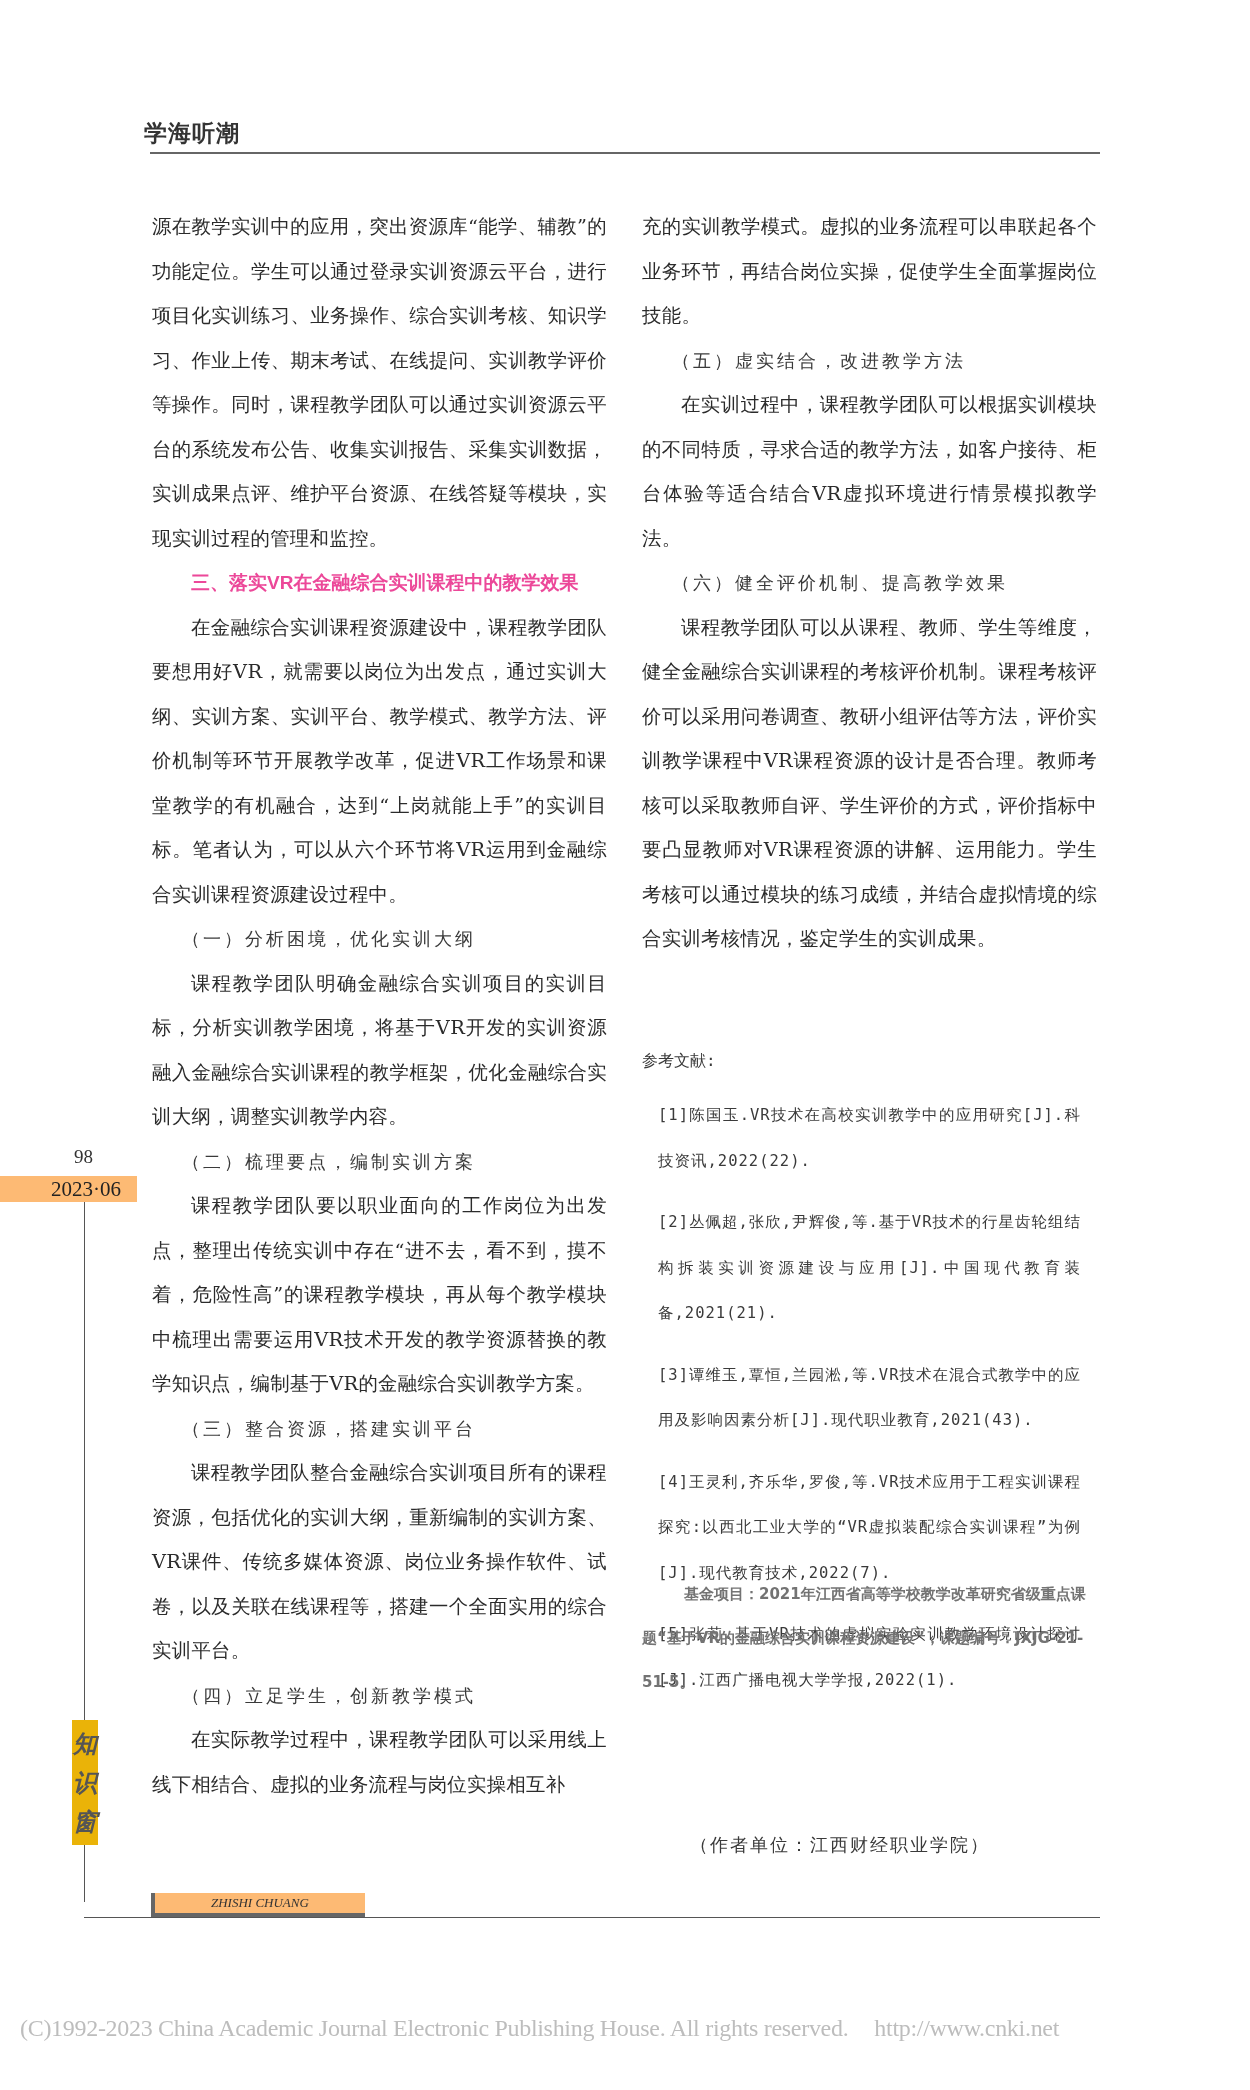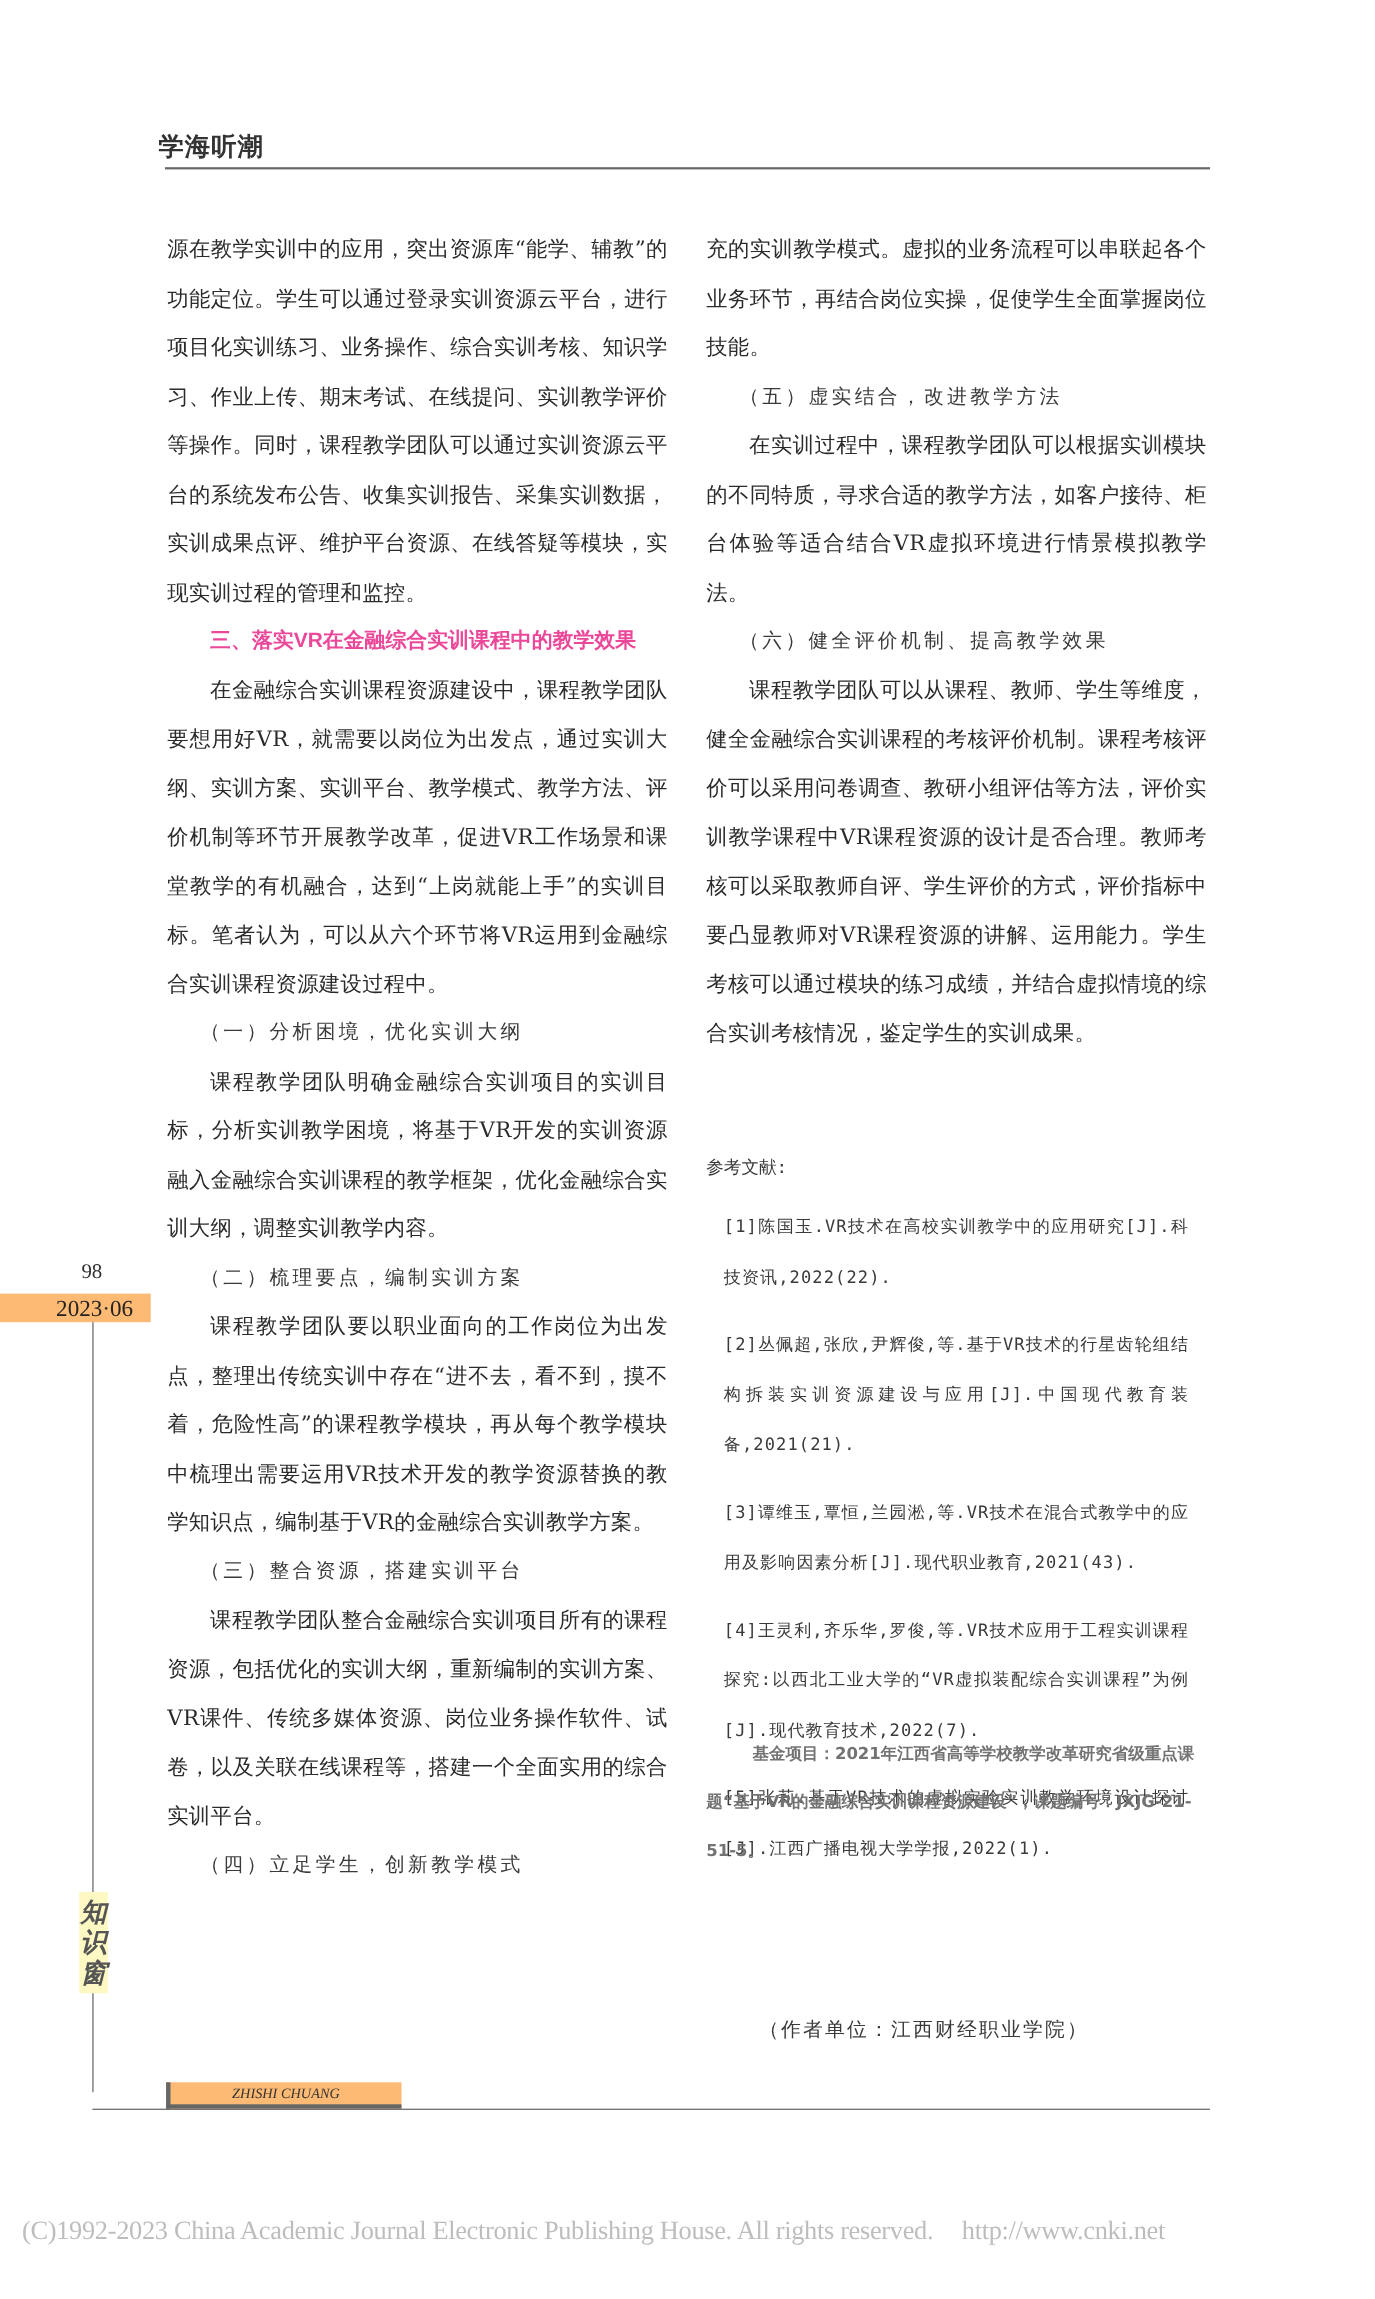--- a/index.html
+++ b/index.html
@@ -75,23 +75,23 @@
     .date-text {
       position: absolute; right: 16px; top: 0;
       font-family: "Liberation Serif", serif; font-size: 21px; line-height: 26px; color: #222;
     }
     .side-line {
       position: absolute; left: 84px; top: 1202px; width: 0; height: 700px;
       border-left: 1.5px solid #555;
     }
     .side-logo {
       position: absolute; left: 72px; top: 1720px; width: 26px;
-      background: #fef9c3; padding: 4px 0;
+      background: #eab308; padding: 4px 0;
       font-family: "DejaVu Serif", serif; font-weight: bold; font-style: italic;
-      font-size: 24px; line-height: 28px; color: #555; text-align: center;
+      font-size: 24px; line-height: 39px; color: #555; text-align: center;
     }
     .foot-rule {
       position: absolute; left: 84px; top: 1917px; width: 1016px; height: 0;
       border-top: 1.5px solid #555;
     }
     .foot-tab {
       position: absolute; left: 151px; top: 1893px; width: 210px; height: 20px;
       background: #fdba74; border-left: 4px solid #666; border-bottom: 4px solid #666;
     }
     .foot-tab-text {
@@ -119,20 +119,21 @@
     <p class="para">源在教学实训中的应用，突出资源库“能学、辅教”的功能定位。学生可以通过登录实训资源云平台，进行项目化实训练习、业务操作、综合实训考核、知识学习、作业上传、期末考试、在线提问、实训教学评价等操作。同时，课程教学团队可以通过实训资源云平台的系统发布公告、收集实训报告、采集实训数据，实训成果点评、维护平台资源、在线答疑等模块，实现实训过程的管理和监控。</p>
     <p class="sec-title">三、落实VR在金融综合实训课程中的教学效果</p>
     <p class="para indent">在金融综合实训课程资源建设中，课程教学团队要想用好VR，就需要以岗位为出发点，通过实训大纲、实训方案、实训平台、教学模式、教学方法、评价机制等环节开展教学改革，促进VR工作场景和课堂教学的有机融合，达到“上岗就能上手”的实训目标。笔者认为，可以从六个环节将VR运用到金融综合实训课程资源建设过程中。</p>
     <p class="sub-title">（一）分析困境，优化实训大纲</p>
     <p class="para indent">课程教学团队明确金融综合实训项目的实训目标，分析实训教学困境，将基于VR开发的实训资源融入金融综合实训课程的教学框架，优化金融综合实训大纲，调整实训教学内容。</p>
     <p class="sub-title">（二）梳理要点，编制实训方案</p>
     <p class="para indent">课程教学团队要以职业面向的工作岗位为出发点，整理出传统实训中存在“进不去，看不到，摸不着，危险性高”的课程教学模块，再从每个教学模块中梳理出需要运用VR技术开发的教学资源替换的教学知识点，编制基于VR的金融综合实训教学方案。</p>
     <p class="sub-title">（三）整合资源，搭建实训平台</p>
     <p class="para indent">课程教学团队整合金融综合实训项目所有的课程资源，包括优化的实训大纲，重新编制的实训方案、VR课件、传统多媒体资源、岗位业务操作软件、试卷，以及关联在线课程等，搭建一个全面实用的综合实训平台。</p>
     <p class="sub-title">（四）立足学生，创新教学模式</p>
+    <p class="para indent">在实际教学过程中，课程教学团队可以采用线上线下相结合、虚拟的业务流程与岗位实操相互补</p>
   </div>
 
   <div class="col col-right">
     <p class="para">充的实训教学模式。虚拟的业务流程可以串联起各个业务环节，再结合岗位实操，促使学生全面掌握岗位技能。</p>
     <p class="sub-title">（五）虚实结合，改进教学方法</p>
     <p class="para indent">在实训过程中，课程教学团队可以根据实训模块的不同特质，寻求合适的教学方法，如客户接待、柜台体验等适合结合VR虚拟环境进行情景模拟教学法。</p>
     <p class="sub-title">（六）健全评价机制、提高教学效果</p>
     <p class="para indent">课程教学团队可以从课程、教师、学生等维度，健全金融综合实训课程的考核评价机制。课程考核评价可以采用问卷调查、教研小组评估等方法，评价实训教学课程中VR课程资源的设计是否合理。教师考核可以采取教师自评、学生评价的方式，评价指标中要凸显教师对VR课程资源的讲解、运用能力。学生考核可以通过模块的练习成绩，并结合虚拟情境的综合实训考核情况，鉴定学生的实训成果。</p>
   </div>
 

